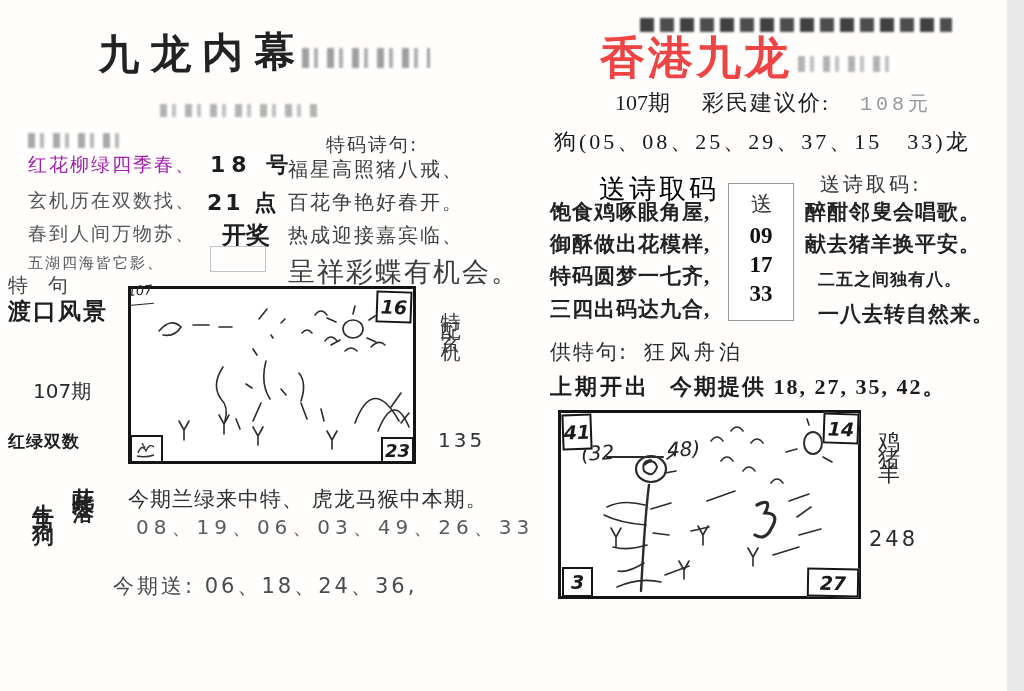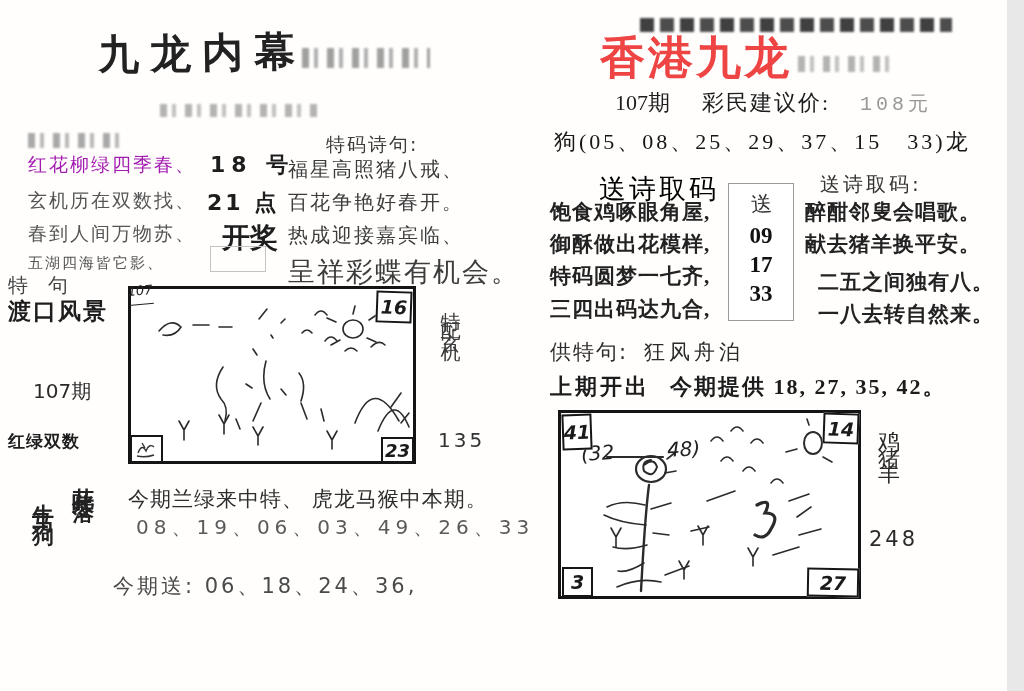--- a/index.html
+++ b/index.html
@@ -33,21 +33,21 @@
     <div class="smudge" style="left:160px;top:104px;width:158px;height:13px;opacity:.4;"></div>
     <div class="smudge" style="left:28px;top:133px;width:94px;height:15px;opacity:.45;"></div>
 
     <div class="abs hand faded" style="left:28px;top:152px;font-size:19px;letter-spacing:2px;">红花柳绿四季春、</div>
     <div class="abs hand faded" style="left:28px;top:188px;font-size:19px;letter-spacing:2px;color:#555;">玄机历在双数找、</div>
     <div class="abs hand faded" style="left:28px;top:221px;font-size:19px;letter-spacing:2px;color:#555;">春到人间万物苏、</div>
     <div class="abs hand faded" style="left:28px;top:254px;font-size:15px;letter-spacing:2px;color:#555;">五湖四海皆它影、</div>
 
     <div class="abs hand" style="left:210px;top:150px;font-size:22px;font-weight:bold;letter-spacing:6px;color:#1d1d1d;">18 号</div>
     <div class="abs hand" style="left:207px;top:188px;font-size:22px;font-weight:bold;letter-spacing:3px;color:#1d1d1d;">21 点</div>
-    <div class="abs hand" style="left:222px;top:219px;font-size:28px;font-weight:bold;color:#1d1d1d;font-family:Liberation Serif, serif;">开奖</div>
+    <div class="abs hand" style="left:222px;top:219px;font-size:24px;font-weight:bold;color:#1d1d1d;font-family:Liberation Serif, serif;">开奖</div>
     <div class="abs" style="left:210px;top:246px;width:54px;height:24px;border:1px solid #c3c3c3;"></div>
 
     <div class="abs hand" style="left:326px;top:132px;font-size:19px;letter-spacing:2px;color:#3c3c3c;">特码诗句:</div>
     <div class="abs hand" style="left:288px;top:156px;font-size:20px;letter-spacing:2px;color:#3c3c3c;">福星高照猪八戒、</div>
     <div class="abs hand" style="left:288px;top:189px;font-size:20px;letter-spacing:2px;color:#3c3c3c;">百花争艳好春开。</div>
     <div class="abs hand" style="left:288px;top:222px;font-size:20px;letter-spacing:2px;color:#3c3c3c;">热成迎接嘉宾临、</div>
     <div class="abs hand" style="left:288px;top:254px;font-size:27px;letter-spacing:2px;color:#3c3c3c;">呈祥彩蝶有机会。</div>
 
     <div class="abs hand" style="left:8px;top:272px;font-size:20px;color:#444;">特　句</div>
     <div class="abs hand" style="left:8px;top:296px;font-size:23px;font-weight:bold;letter-spacing:2px;color:#1d1d1d;">渡口风景</div>
@@ -127,21 +127,21 @@
     <div class="giftbox" style="left:216px;top:183px;width:64px;height:136px;">
       <span class="hand" style="font-size:21px;margin-top:6px;color:#333;transform:rotate(-4deg);">送</span>
       <span class="print" style="font-size:23px;font-weight:bold;margin-top:5px;color:#111;">09</span>
       <span class="print" style="font-size:23px;font-weight:bold;margin-top:3px;color:#111;">17</span>
       <span class="print" style="font-size:23px;font-weight:bold;margin-top:3px;color:#111;">33</span>
     </div>
 
     <div class="abs hand" style="left:308px;top:171px;font-size:20px;letter-spacing:3px;color:#333;">送诗取码:</div>
     <div class="abs print" style="left:293px;top:198px;font-size:21px;letter-spacing:1px;font-weight:bold;color:#222;">醉酣邻叟会唱歌。</div>
     <div class="abs print" style="left:293px;top:230px;font-size:21px;letter-spacing:1px;font-weight:bold;color:#222;">献去猪羊换平安。</div>
-    <div class="abs print" style="left:306px;top:268px;font-size:21px;letter-spacing:1px;font-weight:bold;color:#222;">二五之间独有八。</div>
+    <div class="abs print" style="left:306px;top:268px;font-size:17px;letter-spacing:1px;font-weight:bold;color:#222;">二五之间独有八。</div>
     <div class="abs print" style="left:306px;top:300px;font-size:21px;letter-spacing:1px;font-weight:bold;color:#222;">一八去转自然来。</div>
 
     <div class="abs hand" style="left:38px;top:338px;font-size:21px;letter-spacing:2px;color:#2b2b2b;">供特句:</div>
     <div class="abs hand" style="left:132px;top:338px;font-size:21px;letter-spacing:4px;color:#2b2b2b;">狂风舟泊</div>
     <div class="abs print" style="left:38px;top:372px;font-size:22px;letter-spacing:3px;font-weight:bold;color:#1c1c1c;">上期开出</div>
     <div class="abs print" style="left:158px;top:372px;font-size:22px;letter-spacing:2px;font-weight:bold;color:#1c1c1c;">今期提供 18, 27, 35, 42。</div>
 
     <div class="sketchbox" style="left:46px;top:410px;width:297px;height:183px;">
       <svg class="sketch" width="297" height="183" viewBox="0 0 297 183">
 

